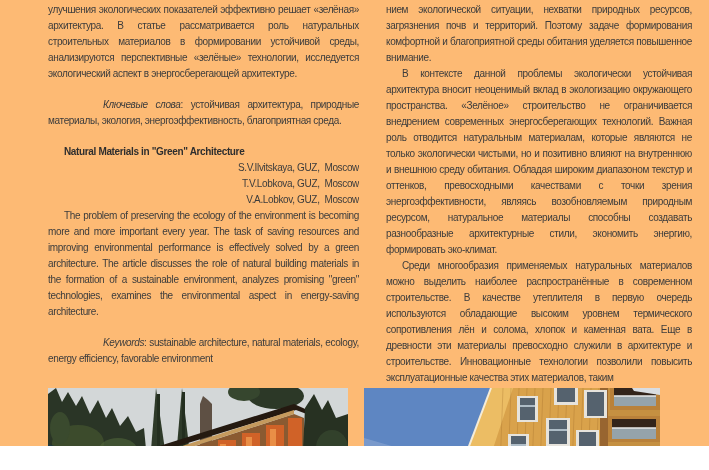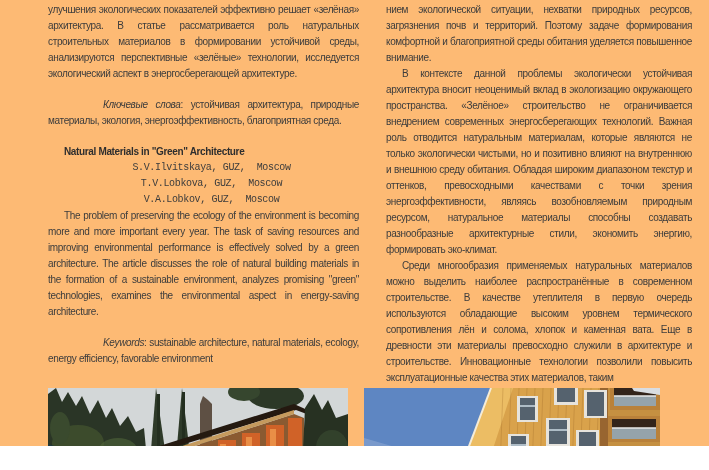--- a/index.html
+++ b/index.html
@@ -8,21 +8,21 @@
     font-family:"Liberation Sans","DejaVu Sans",sans-serif;
     color:#3c3c3c;font-size:10px;line-height:16px;letter-spacing:-0.35px;
   }
   .col{position:absolute;top:2px;text-align:justify;overflow:hidden;height:386px;}
   .col-left{left:48px;width:311px;}
   .col-right{left:370px;width:306px;margin-left:16px;}
   .col p{margin:0;}
   .mb{margin-bottom:15px !important;}
   .indent{text-indent:16px;}
   .title-en{font-weight:bold;color:#2e2e2e;text-align:left;}
-  .author{text-align:center;white-space:pre-wrap;font-family:Liberation Mono, monospace;}
+  .author{text-align:right;white-space:pre-wrap;}
   .kw-label{font-style:italic;margin-left:39px;}
   .figure{position:absolute;top:388px;height:82px;overflow:hidden;}
   .fig-left{left:48px;width:300px;}
   .fig-right{left:364px;width:296px;}
   .figure svg{display:block;}
 </style>
 </head>
 <body>
 
 <div class="page">

